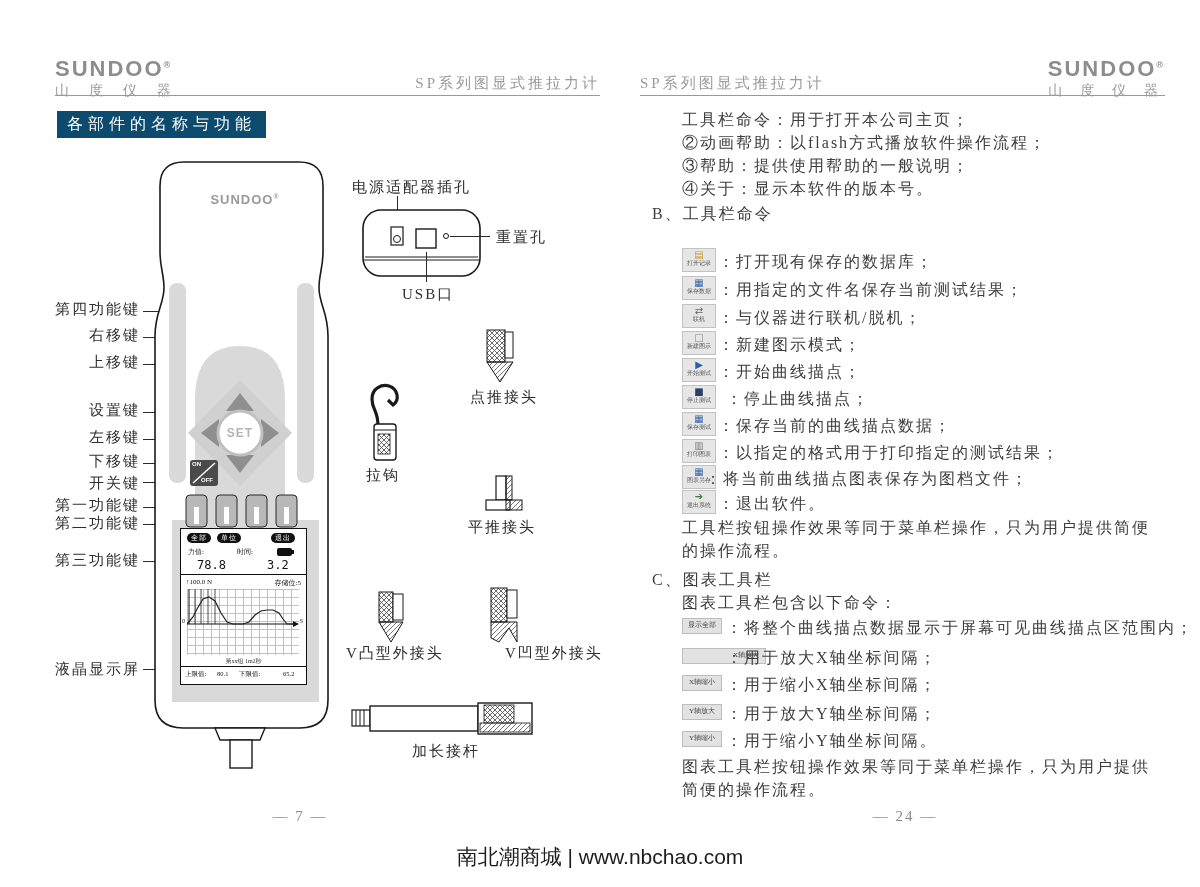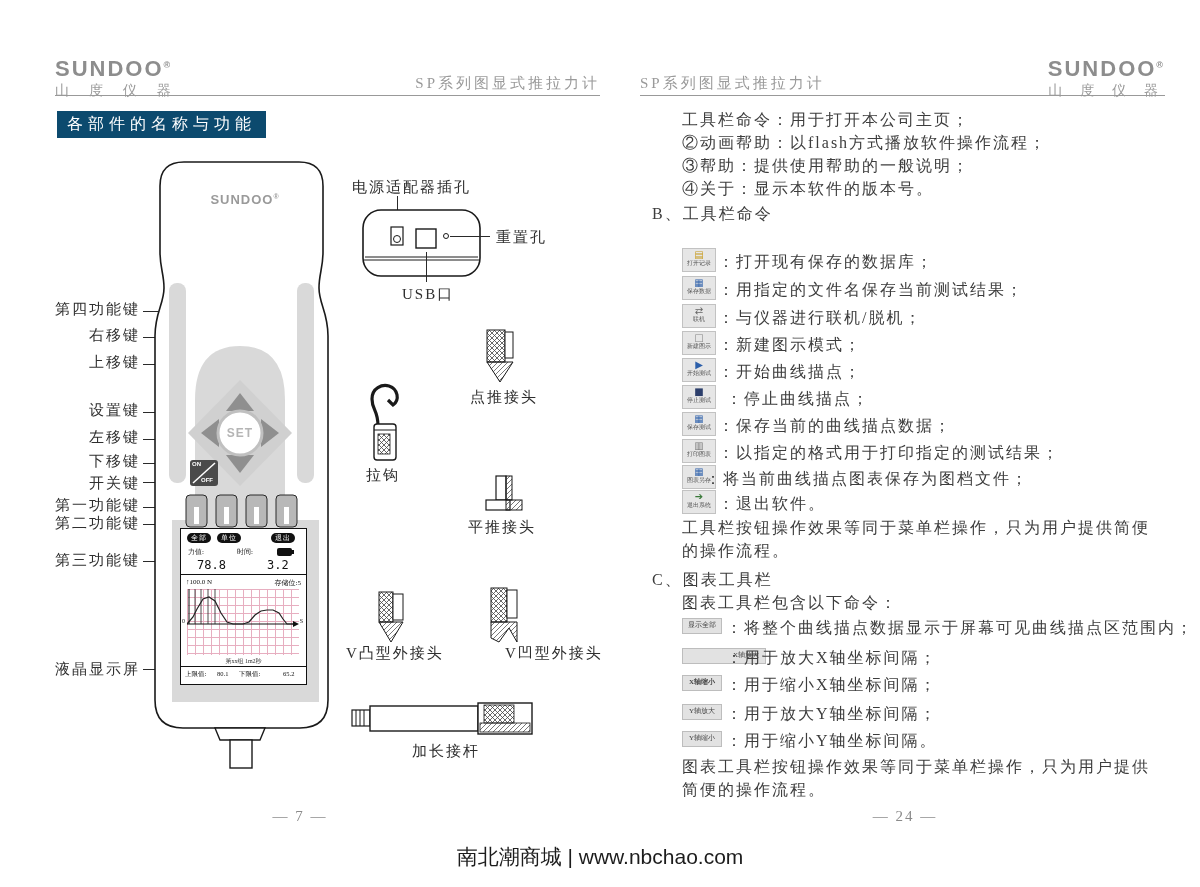--- a/index.html
+++ b/index.html
@@ -315,21 +315,21 @@
 
   <div class="abs body-text" style="left:32px;top:568px;">C、图表工具栏</div>
   <div class="abs body-text" style="left:62px;top:591px;">图表工具栏包含以下命令：</div>
 
   <div class="ct-btn" style="left:62px;top:618px;">显示全部</div>
   <div class="abs body-text" style="left:106px;top:616px;"><span>：</span><span>将整个曲线描点数据显示于屏幕可见曲线描点区范围内；</span></div>
 
   <div class="ct-btn" style="left:62px;top:648px;padding-left:44px;">X轴放大</div>
   <div class="abs body-text" style="left:106px;top:646px;"><span>：</span><span>用于放大X轴坐标间隔；</span></div>
 
-  <div class="ct-btn" style="left:62px;top:675px;font-weight:bold;">X轴缩小</div>
+  <div class="ct-btn" style="left:62px;top:675px;">X轴缩小</div>
   <div class="abs body-text" style="left:106px;top:673px;"><span>：</span><span>用于缩小X轴坐标间隔；</span></div>
 
   <div class="ct-btn" style="left:62px;top:704px;">Y轴放大</div>
   <div class="abs body-text" style="left:106px;top:702px;"><span>：</span><span>用于放大Y轴坐标间隔；</span></div>
 
   <div class="ct-btn" style="left:62px;top:731px;">Y轴缩小</div>
   <div class="abs body-text" style="left:106px;top:729px;"><span>：</span><span>用于缩小Y轴坐标间隔。</span></div>
 
   <div class="abs body-text" style="left:62px;top:755px;width:478px;">图表工具栏按钮操作效果等同于菜单栏操作，只为用户提供简便的操作流程。</div>
 

